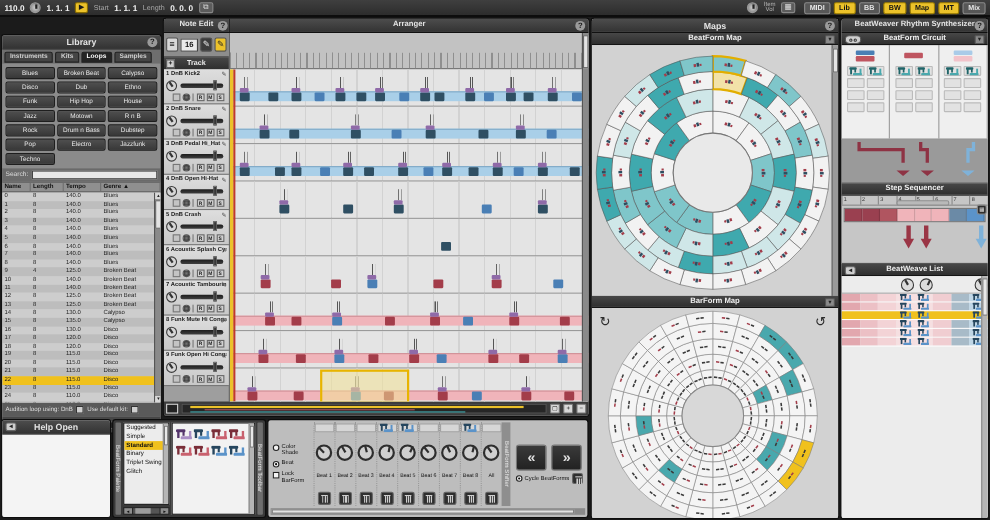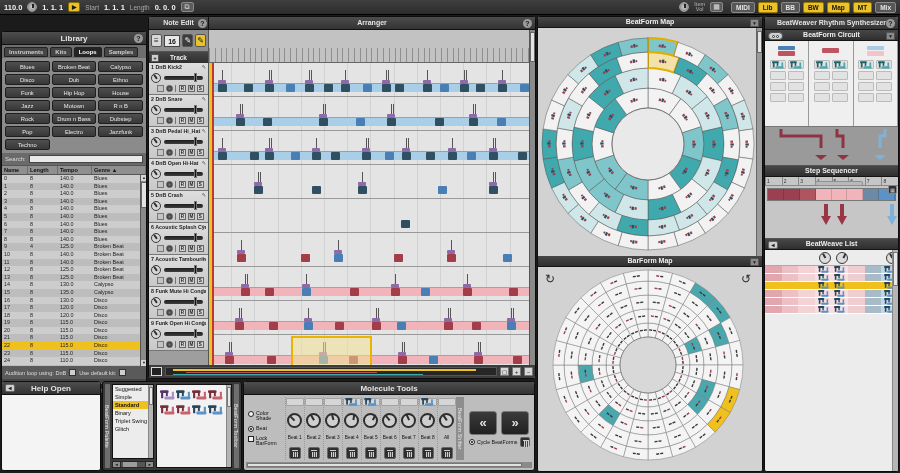--- a/index.html
+++ b/index.html
@@ -961,20 +961,24 @@
         <i class="l2"></i>
         <i class="l3"></i>
       </span>
     <span class="zm-btn">▢</span>
     <span class="zm-btn">+</span>
     <span class="zm-btn">−</span>
   </div>
 </div>
 
 <div id="maps" class="panel">
+  <div class="phead">
+    <span>Maps</span>
+    <span class="qmark">?</span>
+  </div>
   <div class="shead">
     <span>BeatForm Map</span>
     <span class="caretbox">▼</span>
   </div>
   <div id="bfmap-area">
     <svg id="bfmap" width="220" height="228">
         <path d="M110,60 A56,56 0 0 1 142.91597412837848,70.69504831500294 L131.16026908252903,86.8753882025019 A36,36 0 0 0 110,80 Z" fill="#f2f2f2" stroke="#555" stroke-width="0.5"></path>
         <g transform="translate(124.21478174124758,72.25140025042293) rotate(18)">
            <rect x="-3.4" y="-1" width="2.2" height="2.6" fill="#a33d4a"></rect>
            <rect x="-0.6" y="-1.8" width="2.2" height="3.4" fill="#2e4d60"></rect>
@@ -2495,23 +2499,20 @@
         </svg>
       </div>
       <div class="vs">
         <i></i>
       </div>
     </div>
   <div class="vlabel">BeatForm Toolbar</div>
 </div>
 
 <div id="molecule" class="panel">
-  <div class="phead">
-    <span>Molecule Tools</span>
-  </div>
   <div id="mol-body">
     <div id="mol-opts">
         <div class="opt">
           <span class="ind radio"></span>
           <span>Color Shade</span>
         </div>
         <div class="opt">
           <span class="ind radio on"></span>
           <span>Beat</span>
         </div>

